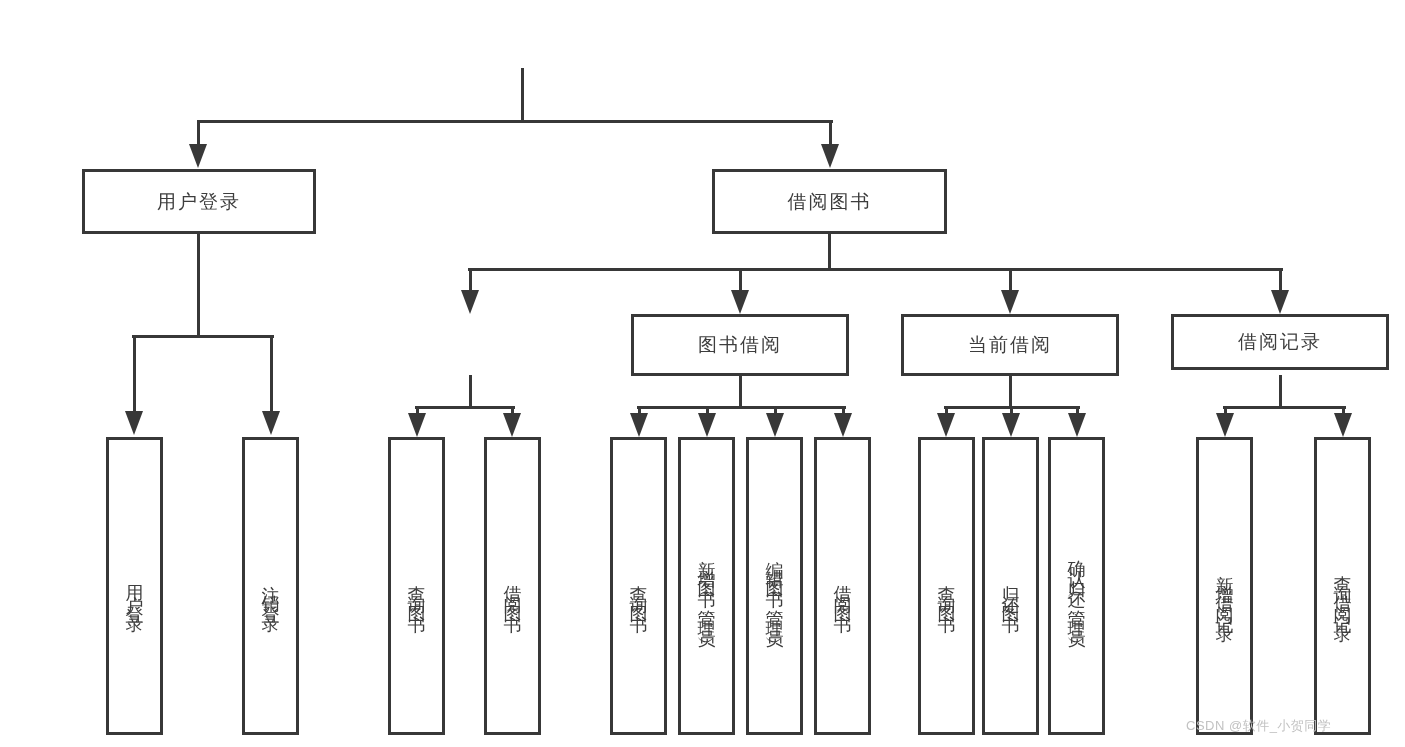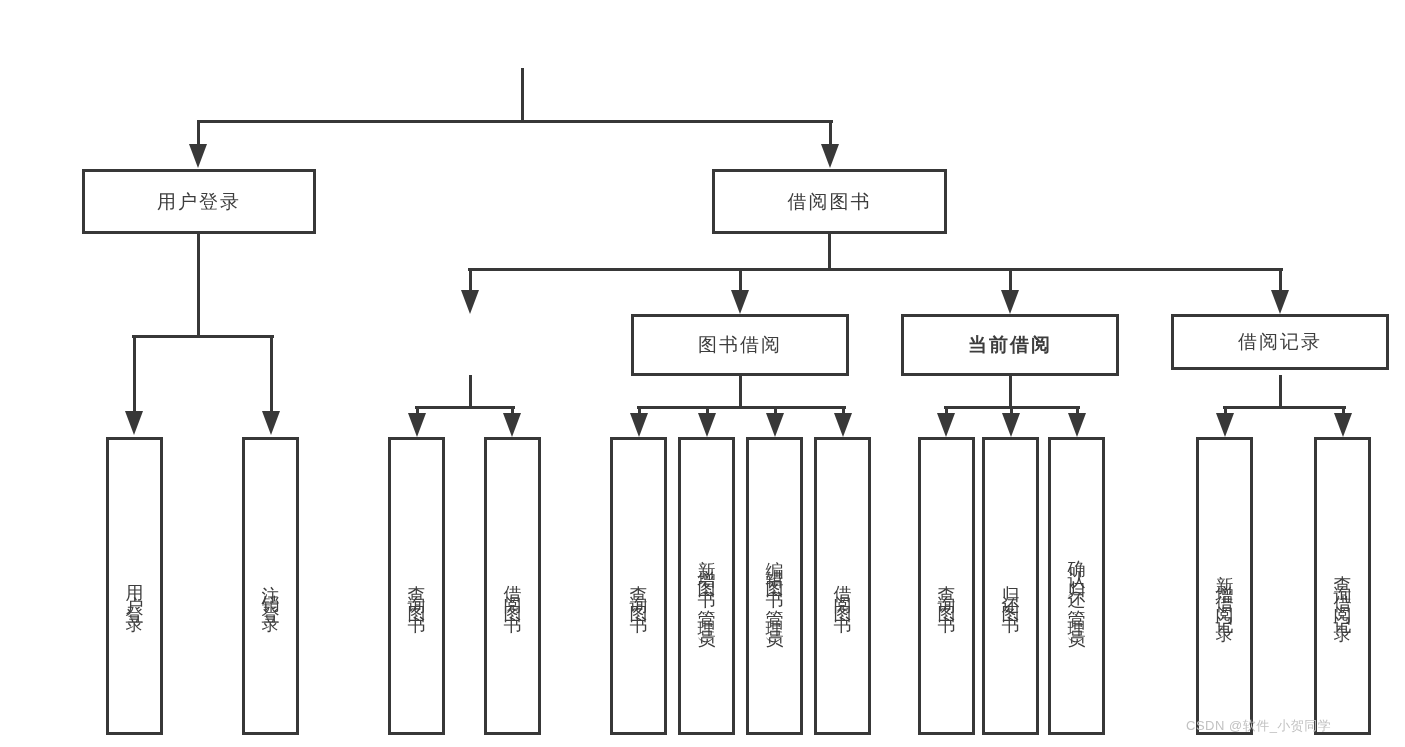--- a/index.html
+++ b/index.html
@@ -124,21 +124,21 @@
   <div class="node" style="left:82px; top:169px; width:234px; height:65px;">
     <span class="hlabel">用户登录</span>
   </div>
   <div class="node" style="left:712px; top:169px; width:235px; height:65px;">
     <span class="hlabel">借阅图书</span>
   </div>
 
   <div class="node" style="left:631px; top:314px; width:218px; height:62px;font-family:Liberation Mono, monospace;">
     <span class="hlabel">图书借阅</span>
   </div>
-  <div class="node" style="left:901px; top:314px; width:218px; height:62px;font-weight:bold;">
+  <div class="node" style="left:901px; top:314px; width:218px; height:62px;">
     <span class="hlabel">当前借阅</span>
   </div>
   <div class="node" style="left:1171px; top:314px; width:218px; height:56px;">
     <span class="hlabel">借阅记录</span>
   </div>
 
   <div class="node leaf" style="left:106px;">
     <span class="vtext">用户登录</span>
   </div>
   <div class="node leaf" style="left:242px;">

